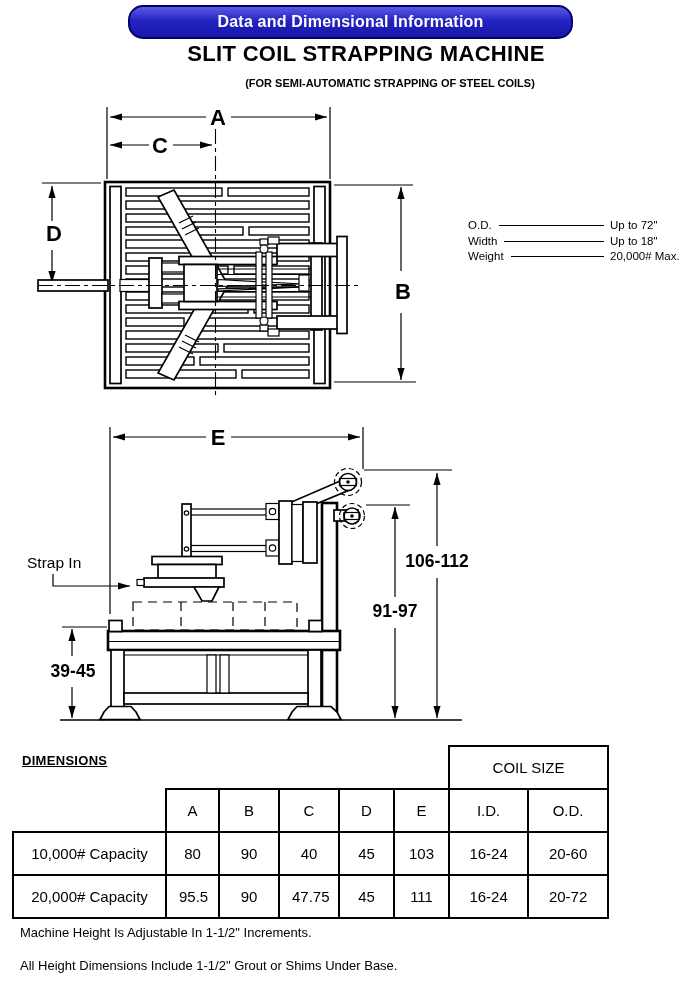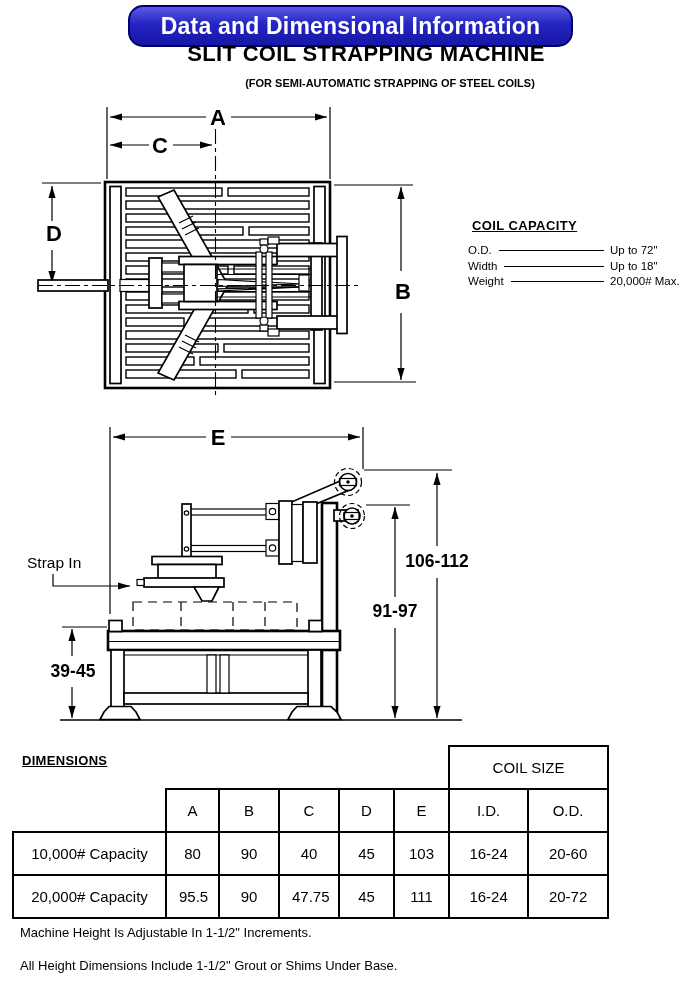--- a/index.html
+++ b/index.html
@@ -1,25 +1,25 @@
 <!DOCTYPE html>
 <html><head>
 <meta charset="utf-8">
 <style>
   html,body{margin:0;padding:0;background:#fff;}
   body{width:700px;height:993px;position:relative;overflow:hidden;
        font-family:"Liberation Sans",sans-serif;color:#000;}
   .abs{position:absolute;}
 
   
-  #banner{left:128px;top:5px;width:445px;height:42px;border-radius:15px;
+  #banner{left:128px;top:5px;width:445px;height:34px;border-radius:15px;
     background:linear-gradient(180deg,#5a5ae4 0%,#2424c2 45%,#1717a8 100%);
     border:2px solid #00006e;box-sizing:border-box;
     display:flex;align-items:center;justify-content:center;
-    color:#fff;font-weight:bold;font-size:23px;letter-spacing:.2px;}
+    color:#fff;font-weight:bold;font-size:16px;letter-spacing:.2px;}
   #title{left:0;top:41px;width:700px;text-align:center;
     font-weight:bold;font-size:22px;letter-spacing:.3px;padding-left:16px;}
   #subtitle{left:0;top:77px;width:700px;text-align:center;
     font-weight:bold;font-size:11px;margin-left:40px;}
 
   
   #drawing{left:0;top:0;width:700px;height:993px;}
   .ln{stroke:#000;fill:none;}
   .wf{fill:#fff;stroke:#000;}
   .nf{fill:none;stroke:#000;}
@@ -239,21 +239,20 @@
   </g>
 </svg>
 
 <div id="banner" class="abs">
   <span>Data and Dimensional Information</span>
 </div>
 <div id="title" class="abs">SLIT COIL STRAPPING MACHINE</div>
 <div id="subtitle" class="abs">(FOR SEMI-AUTOMATIC STRAPPING OF STEEL COILS)</div>
 
 <div id="coilcap" class="abs">
-  <h3>COIL CAPACITY</h3>
   <div class="ccrow">
     <span>O.D.</span>
     <span class="ccfill"></span>
     <span class="ccval">Up to 72"</span>
   </div>
   <div class="ccrow">
     <span>Width</span>
     <span class="ccfill"></span>
     <span class="ccval">Up to 18"</span>
   </div>

